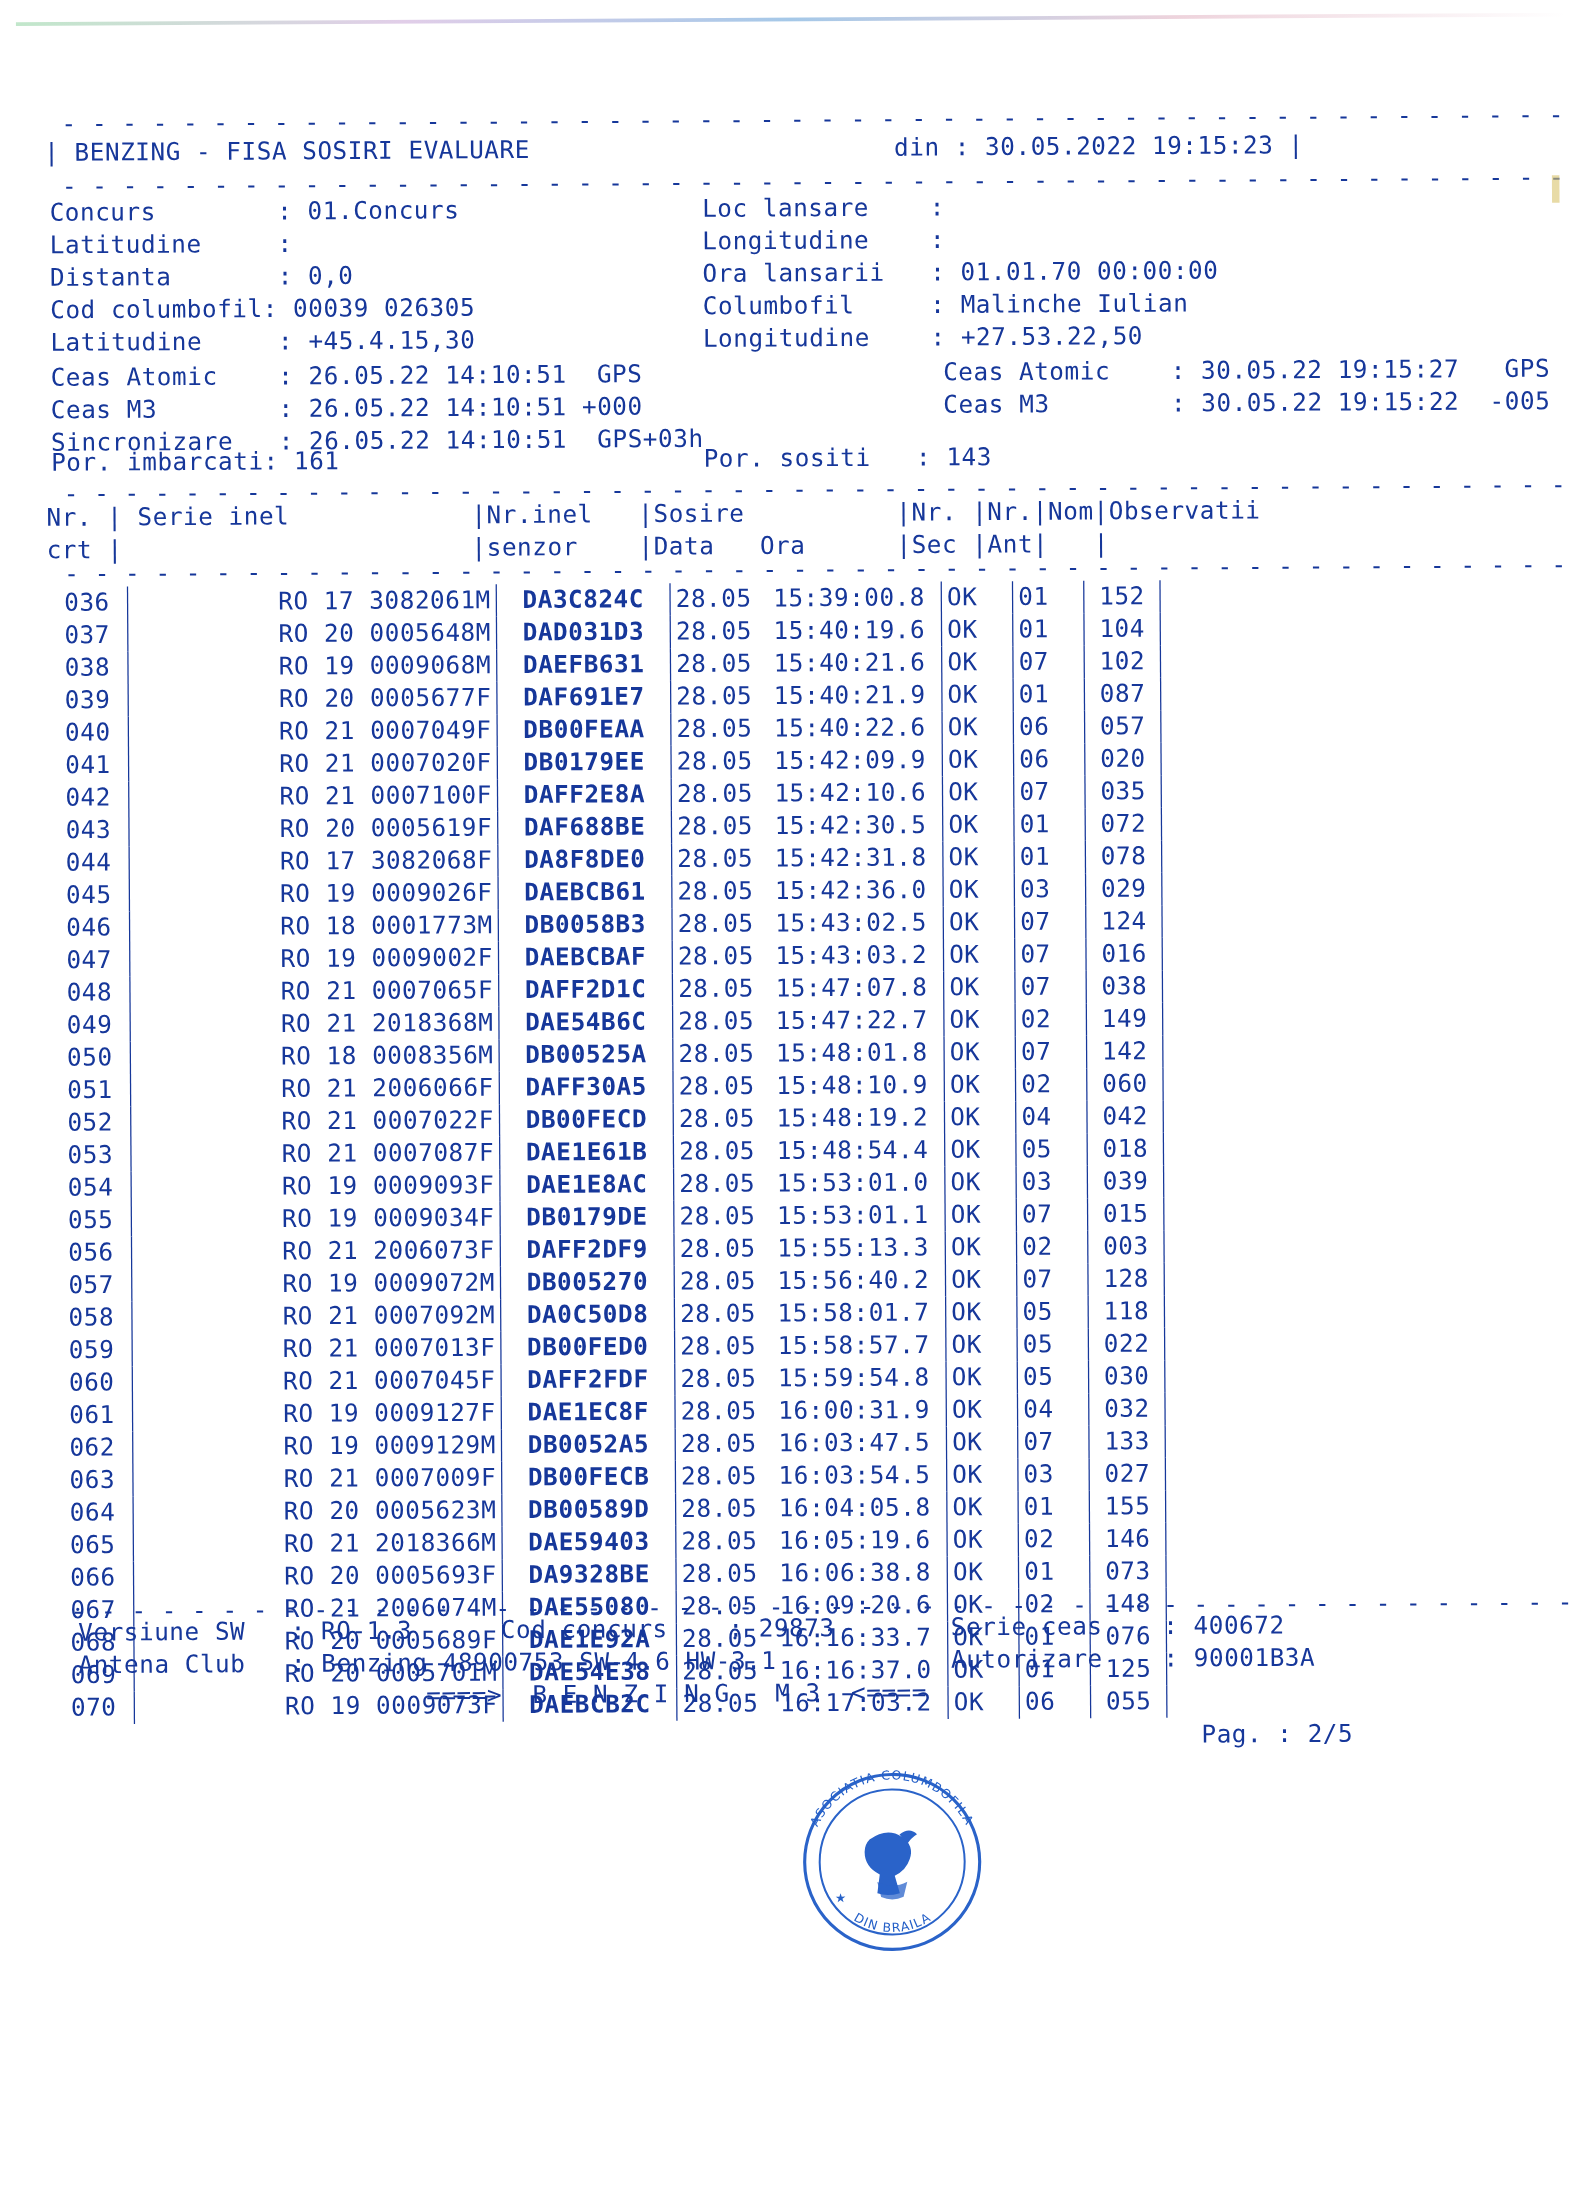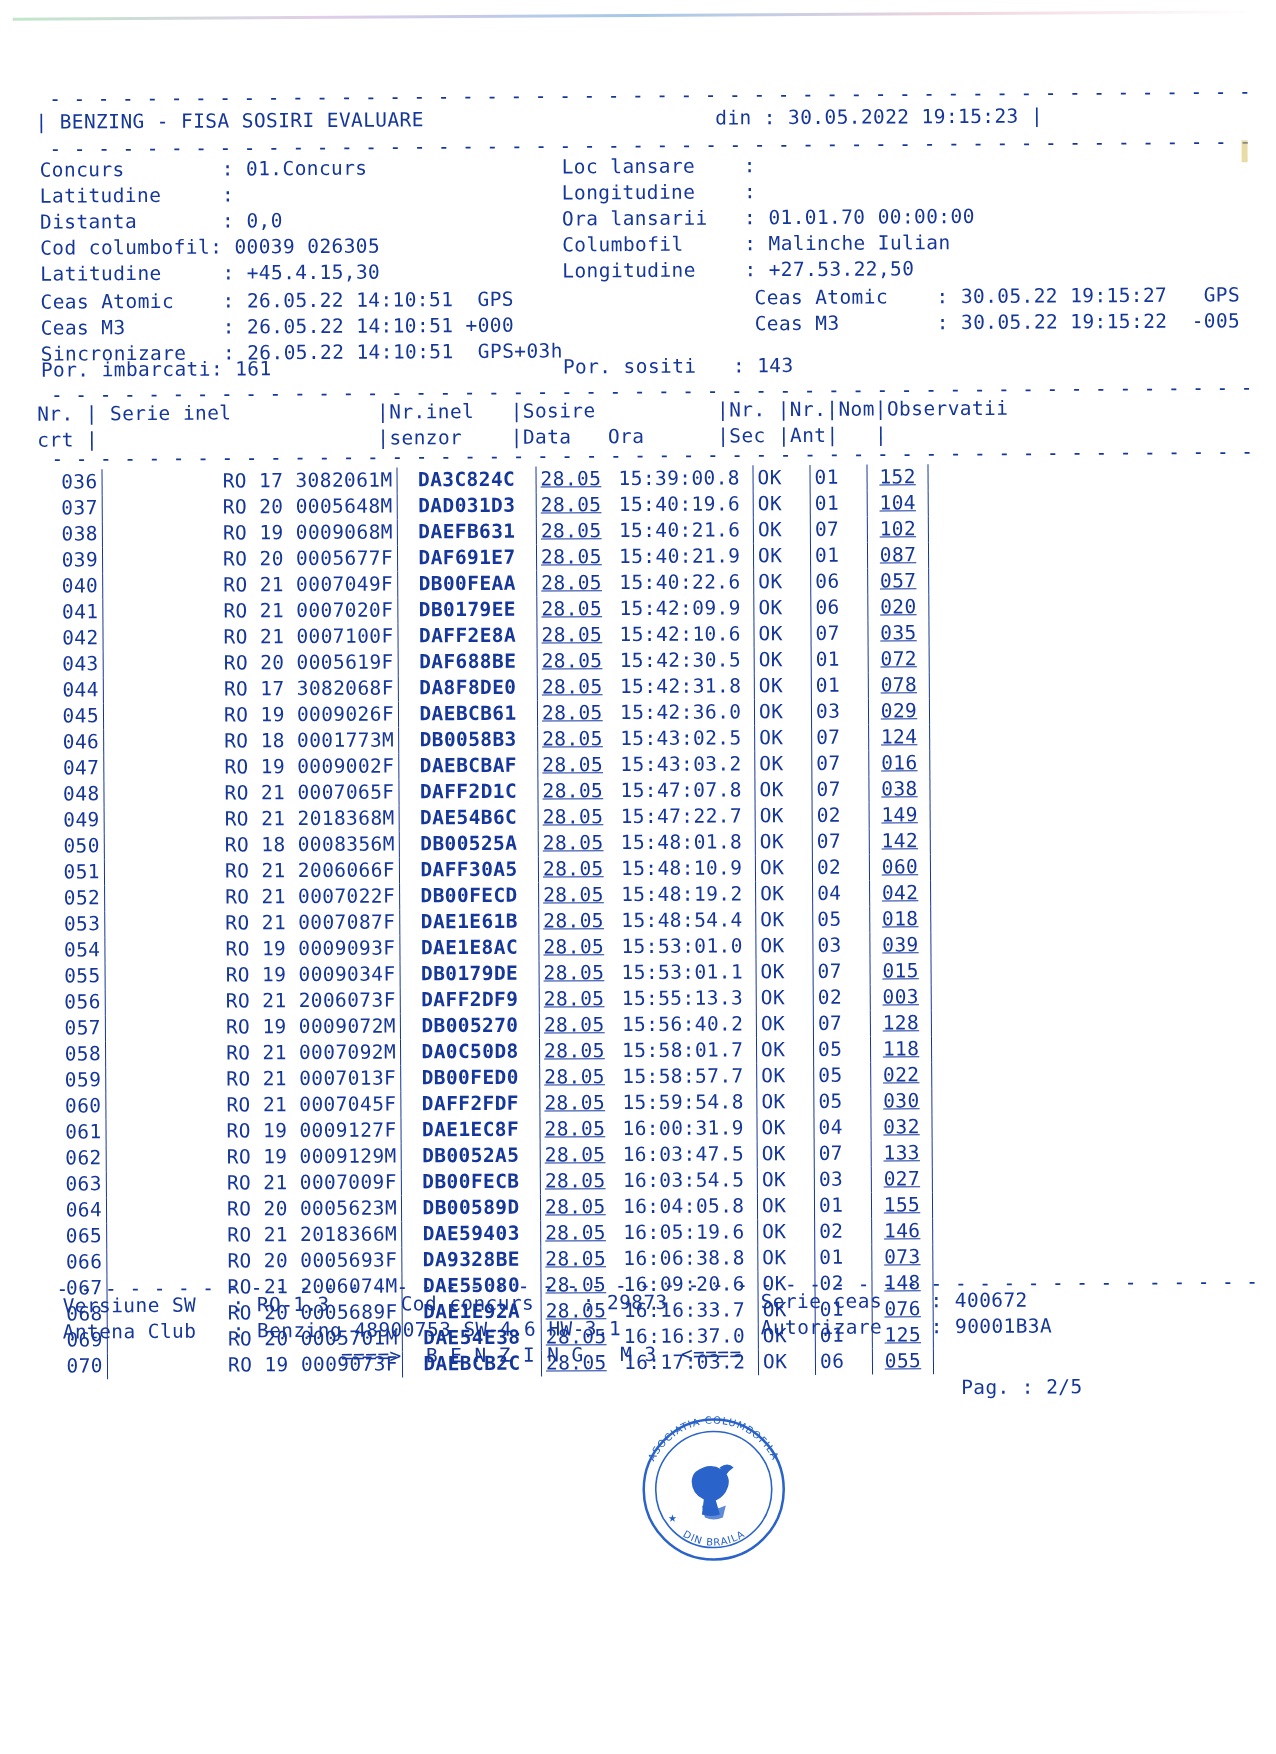--- a/index.html
+++ b/index.html
@@ -84,28 +84,28 @@
     letter-spacing: 0.4px;
     color: #16379a;
   }
   table.grid td {
     padding: 0 4px;
     height: 26px;
     line-height: 26px;
     white-space: pre;
     vertical-align: middle;
   }
-  td.c-crt   { width: 56px; text-align: right; padding-left: 6px;}
+  td.c-crt   { width: 56px; text-align: center; padding-left: 6px;}
   td.c-serie { width: 286px; text-align: right; padding-right: 8px; border-left: 1.6px solid #16379a; }
   td.c-sens  { width: 130px; text-align: center; border-left: 1.6px solid #16379a; font-weight: bold; }
-  td.c-data  { width: 70px; text-align: left; border-left: 1.6px solid #16379a; padding-left: 8px; text-decoration: underline;}
+  td.c-data  { width: 70px; text-align: left; border-left: 1.6px solid #16379a; padding-left: 8px;}
   td.c-ora   { width: 130px; text-align: left; }
   td.c-sec   { width: 48px; text-align: left; border-left: 1.6px solid #16379a; padding-left: 6px; margin-left: 16px;}
   td.c-ant   { width: 48px; text-align: left; border-left: 1.6px solid #16379a; }
-  td.c-nom   { width: 52px; text-align: center; border-left: 1.6px solid #16379a; text-decoration: underline; }
+  td.c-nom   { width: 52px; text-align: center; border-left: 1.6px solid #16379a; }
   td.c-obs   { width: 180px; border-left: 1.6px solid #16379a; }
 
   #hdr-rule-5 { left: 36px; top: 1262px; }
 
   #foot-left  { left: 42px; top: 1276px; }
   #foot-mid   { left: 380px; top: 1276px; }
   #foot-right { left: 740px; top: 1276px; }
   #foot-brand { left: 320px; top: 1328px; }
   #foot-pag   { left: 940px; top: 1328px; margin-top: 35px; }
 

